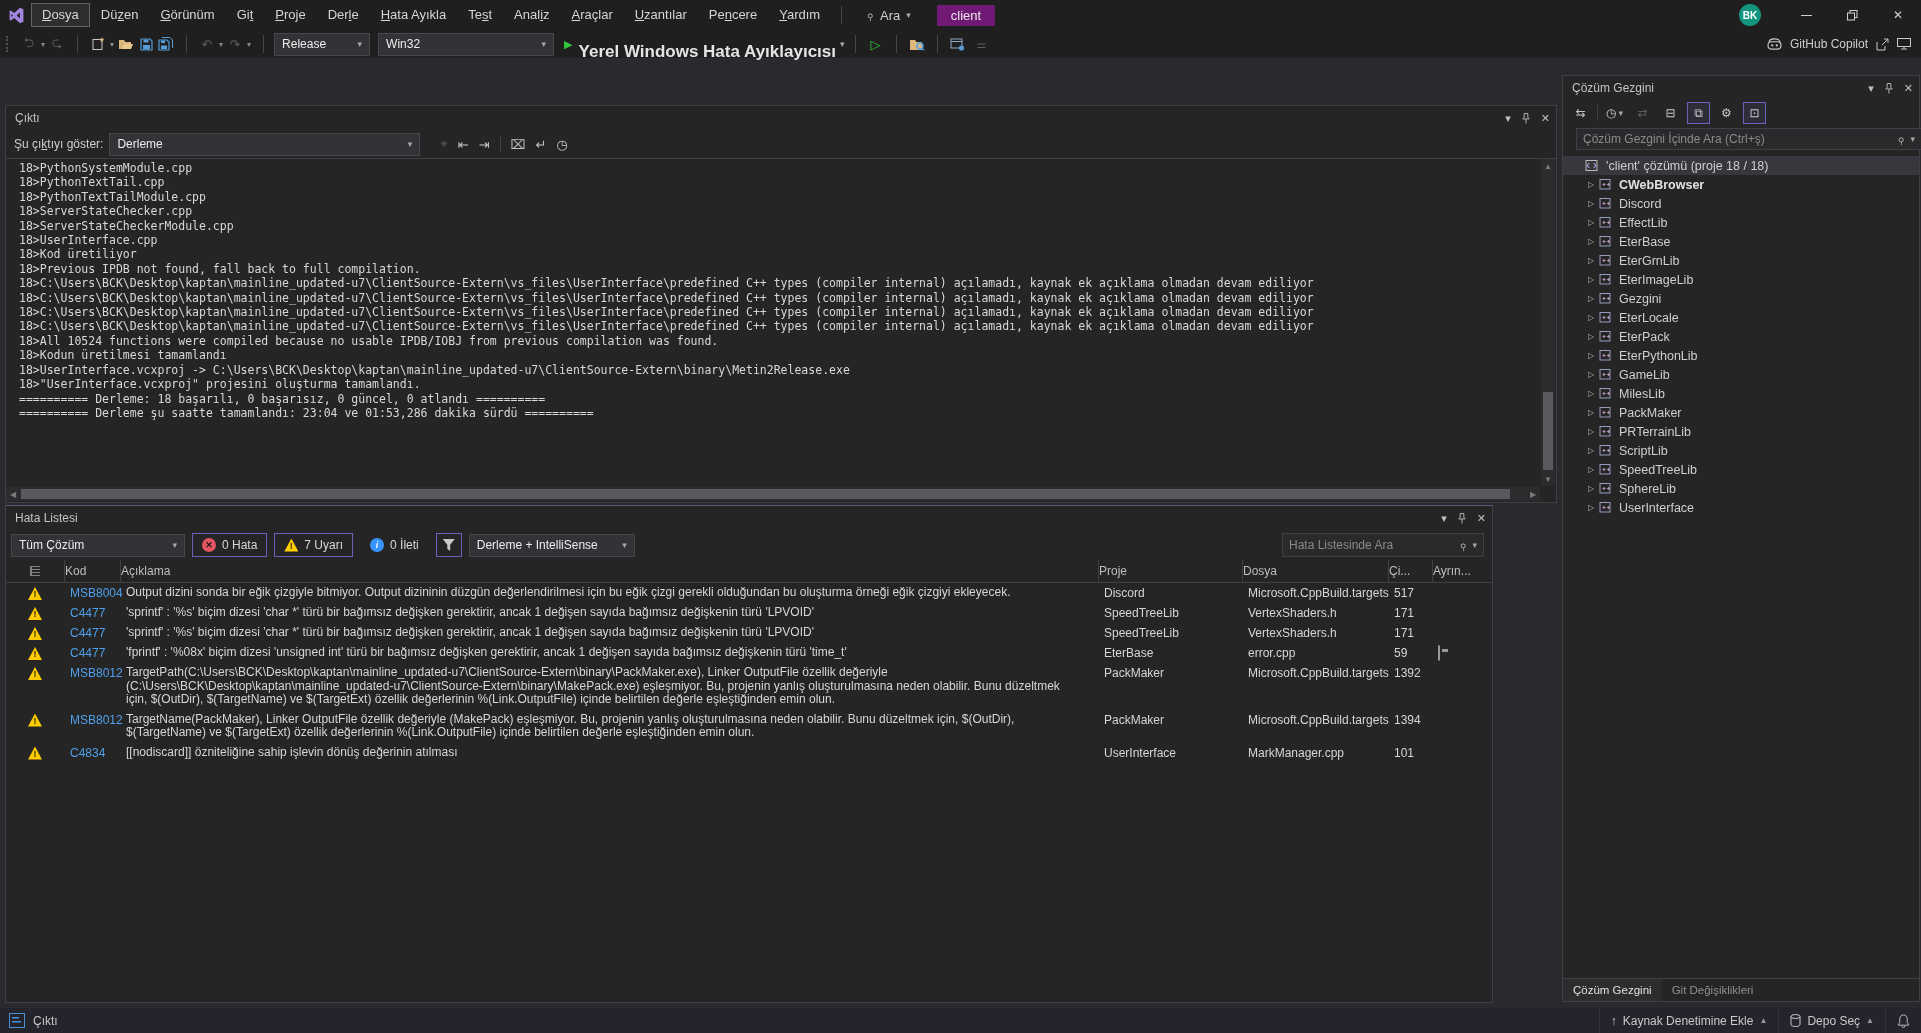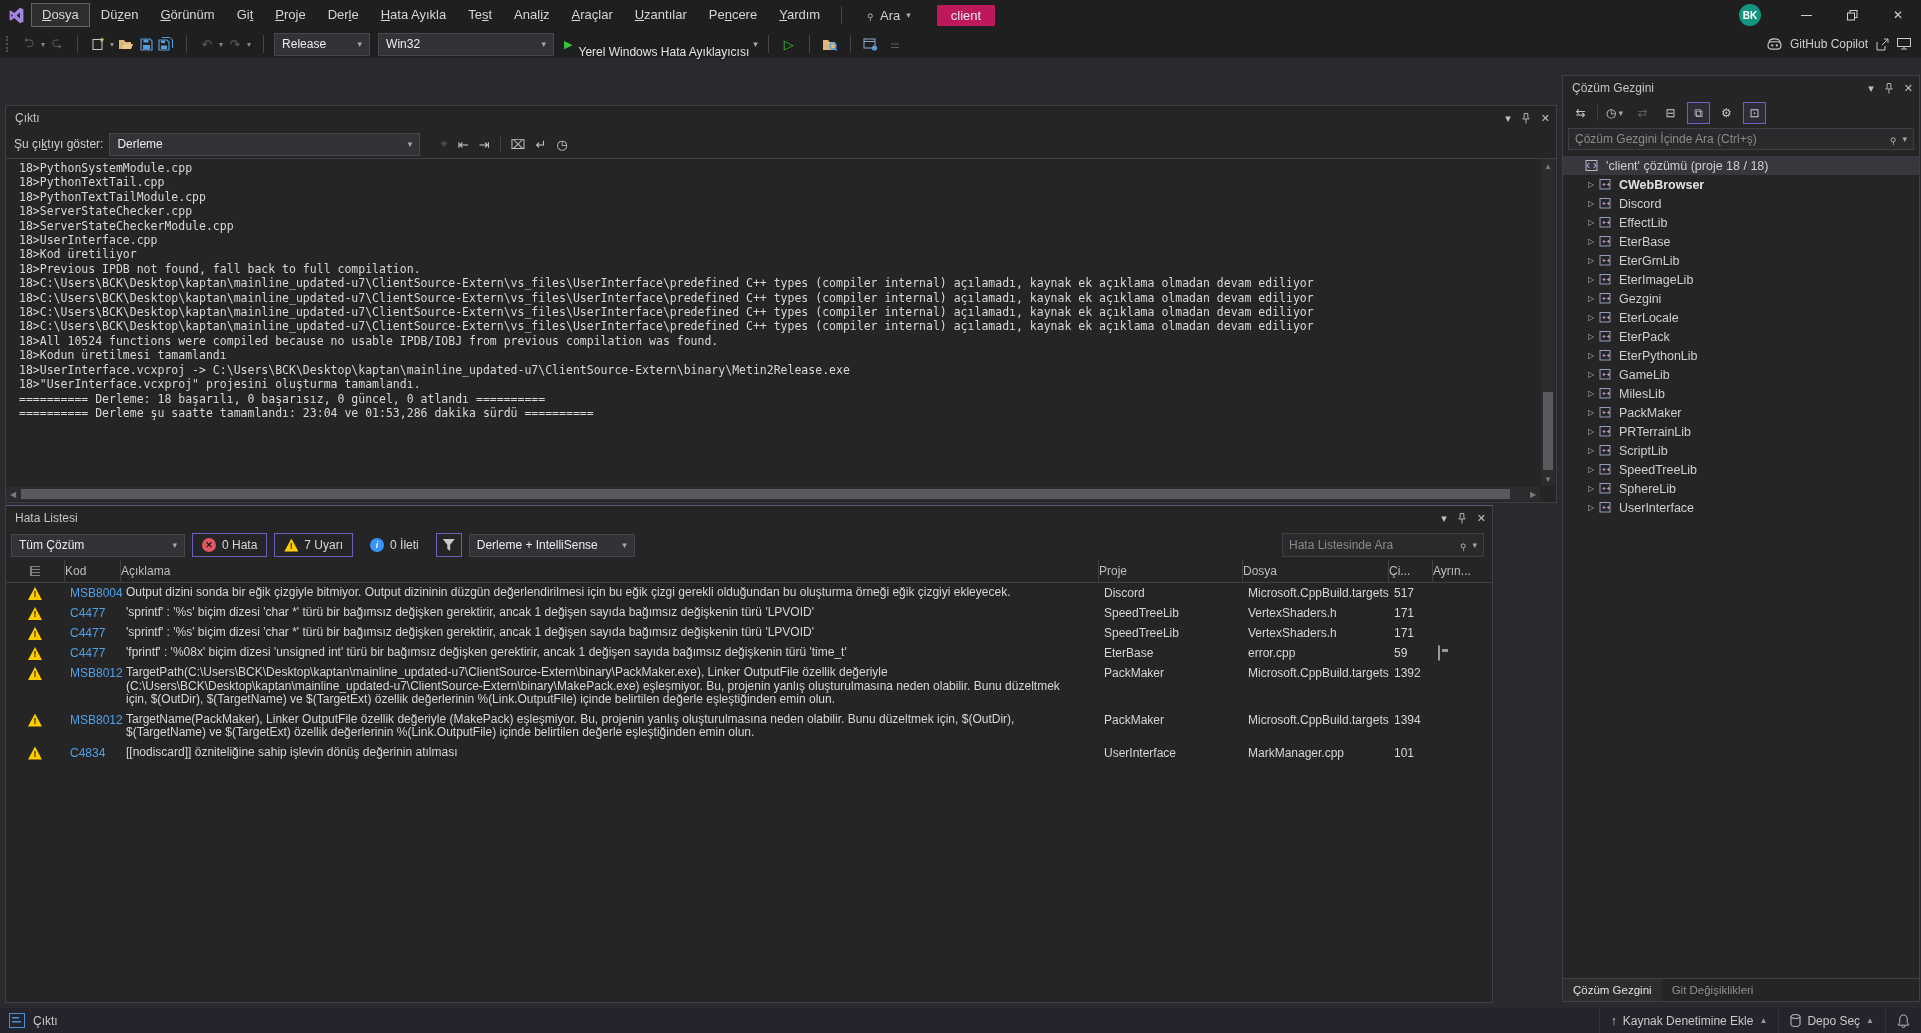--- a/index.html
+++ b/index.html
@@ -10,38 +10,38 @@
   
   .titlebar{position:absolute;left:0;top:0;width:100%;height:30px;background:#1f1f1f;display:flex;align-items:center;}
   .vslogo{margin:0 6px 0 8px;display:flex;align-items:center;}
   .menubar{display:flex;align-items:center;height:100%;}
   .menu-item{padding:0 10px;height:22px;line-height:22px;font-size:13px;color:#d6d6d6;border:1px solid transparent;}
   .menu-item.focused{border-color:#636363;background:#2e2e2e;}
   .tb-sep{width:1px;height:18px;background:#464649;margin:0 10px;}
   .search-cluster{display:flex;align-items:center;gap:6px;color:#cfcfcf;font-size:13px;margin-left:14px;}
   .mag{font-size:14px;color:#c2c2c2;transform:rotate(-45deg);display:inline-block;}
   .caret{font-size:9px;color:#a8a8a8;}
-  .sol-badge{margin-left:26px;background:#be185d;color:#e8e8e8;font-size:13px;padding:3px 14px;border-radius:1px;}
+  .sol-badge{margin-left:26px;background:#701a75;color:#e8e8e8;font-size:13px;padding:3px 14px;border-radius:1px;}
   .tb-right{margin-left:auto;display:flex;align-items:center;height:100%;}
   .avatar{width:22px;height:22px;border-radius:50%;background:#14957f;color:#fff;font-size:10px;font-weight:bold;
           display:flex;align-items:center;justify-content:center;margin-right:22px;}
   .winbtn{width:46px;height:30px;display:flex;align-items:center;justify-content:center;color:#d0d0d0;font-size:12px;}
   .minbar{width:11px;height:1px;background:#d0d0d0;display:inline-block;}
 
   
   .toolbar{position:absolute;left:0;top:30px;width:100%;height:28px;background:#1f1f1f;display:flex;align-items:center;padding-left:4px;box-sizing:border-box;}
   .drag-dots{width:3px;height:16px;border-left:2px dotted #525252;margin:0 8px 0 2px;}
   .tbtn{display:flex;align-items:center;justify-content:center;min-width:20px;height:22px;color:#c8c8c8;}
   .tbtn .g{font-size:13px;}
   .dim{color:#5c5c5c;}
   .tiny-caret{font-size:8px;color:#8a8a8a;margin:0 2px;}
   .combo{height:21px;background:#333337;border:1px solid #46464c;display:flex;align-items:center;
          padding:0 7px;color:#ececec;font-size:12px;gap:8px;}
   .combo .caret{margin-left:auto;}
-  .run-label{color:#e4e4e4;font-size:12px;margin:16px 4px 0 6px;}
+  .run-label{color:#e4e4e4;font-size:17px;margin:16px 4px 0 6px;font-weight:bold;}
   .play{color:#35c83c;font-size:11px;}
   .play-outline{color:#35c83c;font-size:13px;}
   .copilot-cluster{margin-left:auto;display:flex;align-items:center;gap:8px;margin-right:10px;color:#cdcdcd;font-size:12px;}
 
   
   .pane{position:absolute;background:#252526;border:1px solid #3f3f46;box-sizing:border-box;}
   .pane-header{height:24px;display:flex;align-items:center;padding:0 6px 0 9px;font-size:12px;color:#c3c3c3;}
   .pane-hbtns{margin-left:auto;display:flex;align-items:center;gap:10px;}
   .hbtn{color:#c0c0c0;font-size:11px;display:flex;align-items:center;}
 
@@ -69,21 +69,21 @@
   .src-combo{width:150px;}
   .toggle{display:flex;align-items:center;gap:6px;height:22px;padding:0 9px;border:1px solid transparent;color:#d8d8d8;font-size:12px;}
   .toggle.sel{border-color:#6962be;}
   .ico-err{width:14px;height:14px;border-radius:50%;background:#e35461;color:#1b1b1b;font-size:9px;font-weight:bold;display:flex;align-items:center;justify-content:center;}
   .ico-warn{width:14px;height:13px;background:#fc0;clip-path:polygon(50% 0,100% 100%,0 100%);color:#332b00;
             font-size:9px;font-weight:bold;display:flex;align-items:flex-end;justify-content:center;line-height:11px;}
   .ico-info{width:14px;height:14px;border-radius:50%;background:#3794ff;color:#fff;font-size:9px;font-weight:bold;font-style:italic;display:flex;align-items:center;justify-content:center;}
   .ico-funnel{width:12px;height:12px;background:#c8c8c8;clip-path:polygon(0 0,100% 0,62% 48%,62% 100%,38% 82%,38% 48%);position:relative;}
   .funnel-dot{position:absolute;left:13px;top:1px;width:5px;height:5px;border-radius:50%;background:#d9534f;}
   .searchbox{height:22px;background:#2a2a2c;border:1px solid #3f3f46;display:flex;align-items:center;
-             padding:0 6px;color:#8a8a8a;font-size:12px;gap:6px;}
+             padding:0 6px;color:#8a8a8a;font-size:12px;gap:6px;margin-left:8px;}
   .el-search{margin-left:auto;width:188px;margin-right:3px;}
   .searchbox .ph{flex:1;overflow:hidden;white-space:nowrap;}
 
   .er-head,.er-row{display:grid;grid-template-columns:58px 56px 1fr 144px 146px 44px 60px;align-items:start;}
   .er-head{height:22px;align-items:center;color:#bdbdbd;border-bottom:1px solid #3f3f46;font-size:12px;}
   .er-head>div{height:100%;display:flex;align-items:center;box-sizing:border-box;}
   .er-head>div + div{border-left:1px solid #3f3f46;}
   .sev-head-ico{width:8px;height:10px;margin-left:24px;border-left:2px solid #9a9a9a;
      background:repeating-linear-gradient(#9a9a9a 0 1px,transparent 1px 3px);opacity:.8;}
   .er-row{padding:3px 0;color:#d6d6d6;font-size:12px;}

